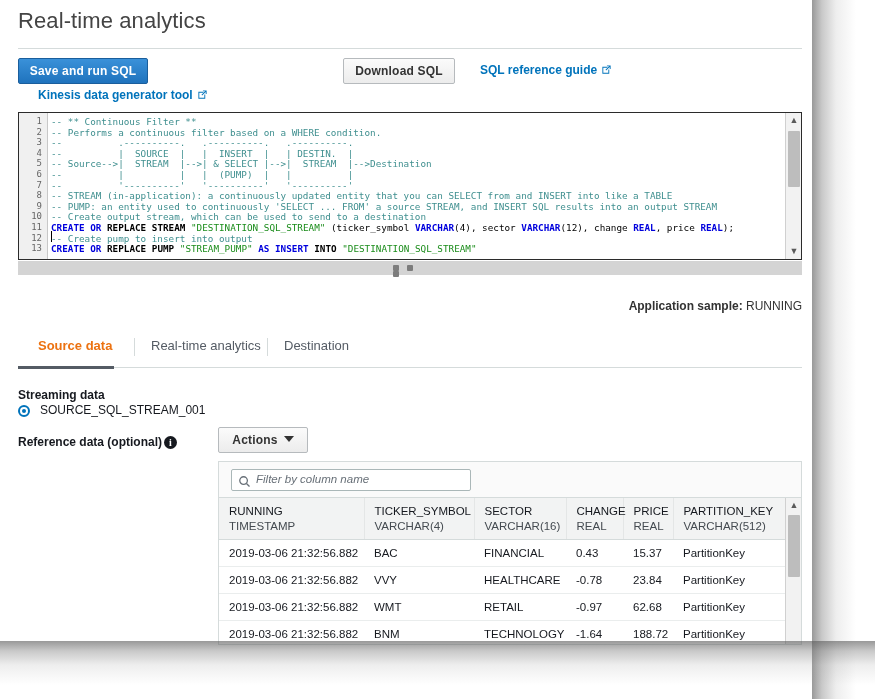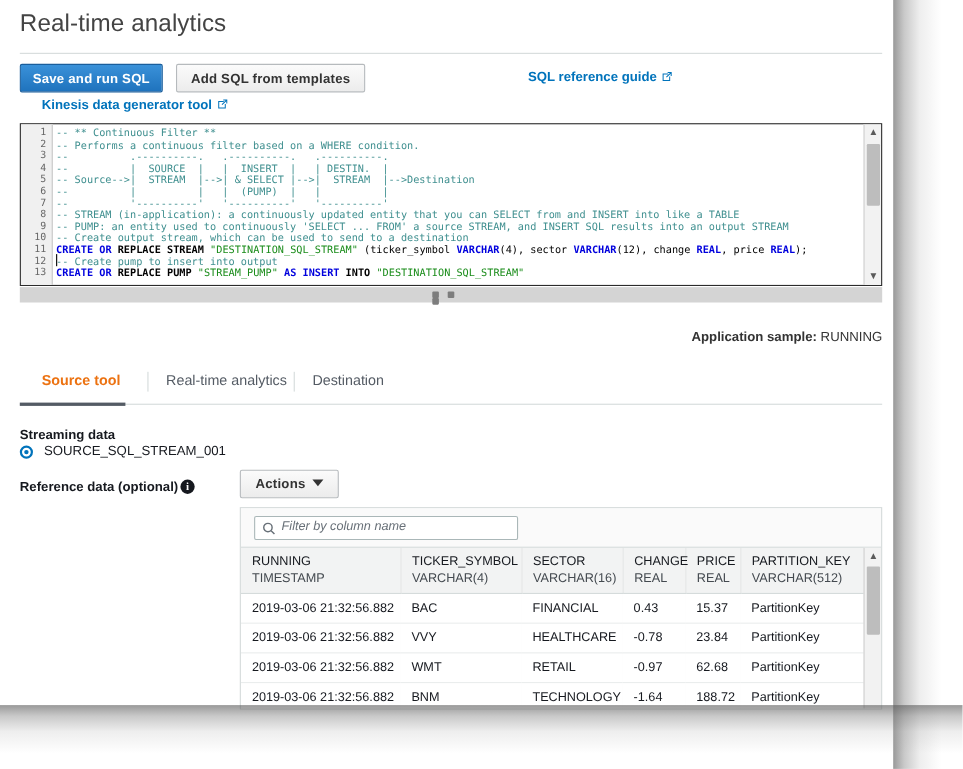--- a/index.html
+++ b/index.html
@@ -406,21 +406,21 @@
 </style>
 </head>
 <body>
 
 <div id="page">
 
   <div class="page-title">Real-time analytics</div>
   <div class="title-rule"></div>
 
   <div class="btn btn-primary" id="btn-save">Save and run SQL</div>
-  <div class="btn btn-normal" id="btn-tmpl">Add SQL from templates</div>
+  <div class="btn btn-normal" id="btn-dl">Download SQL</div>
 
   <div class="link" id="link-sqlguide">
     <span>SQL reference guide</span><span class="ext-icon"><svg viewBox="0 0 12 12" width="11" height="11">
           <path d="M1.5 3 H7 V4 H2.5 V9.5 H8 V6 H9 V10.5 H1.5 Z" fill="#0073bb"></path>
           <path d="M6.5 1.5 H10.5 V5.5 H9.5 V3.2 L5.6 7.1 L4.9 6.4 L8.8 2.5 H6.5 Z" fill="#0073bb"></path>
         </svg></span>
   </div>
 
   <div class="link" id="link-kdg">
     <span>Kinesis data generator tool</span><span class="ext-icon"><svg viewBox="0 0 12 12" width="11" height="11">
@@ -461,21 +461,21 @@
         <i></i>
       </div>
   </div>
 
   <div id="app-status">
     <b>Application sample:</b>
     <span>RUNNING</span>
   </div>
 
   <div id="tabs">
-    <div class="tab active" style="left:20px;">Source tool</div>
+    <div class="tab active" style="left:20px;">Source data</div>
     <div class="tab-sep" style="left:116px;"></div>
     <div class="tab" style="left:133px;">Real-time analytics</div>
     <div class="tab-sep" style="left:249px;"></div>
     <div class="tab" style="left:266px;">Destination</div>
   </div>
   <div id="tab-rule"></div>
   <div id="tab-underline-active"></div>
 
   <div class="sec-label" id="lbl-streaming">Streaming data</div>
   <div id="radio-row">

